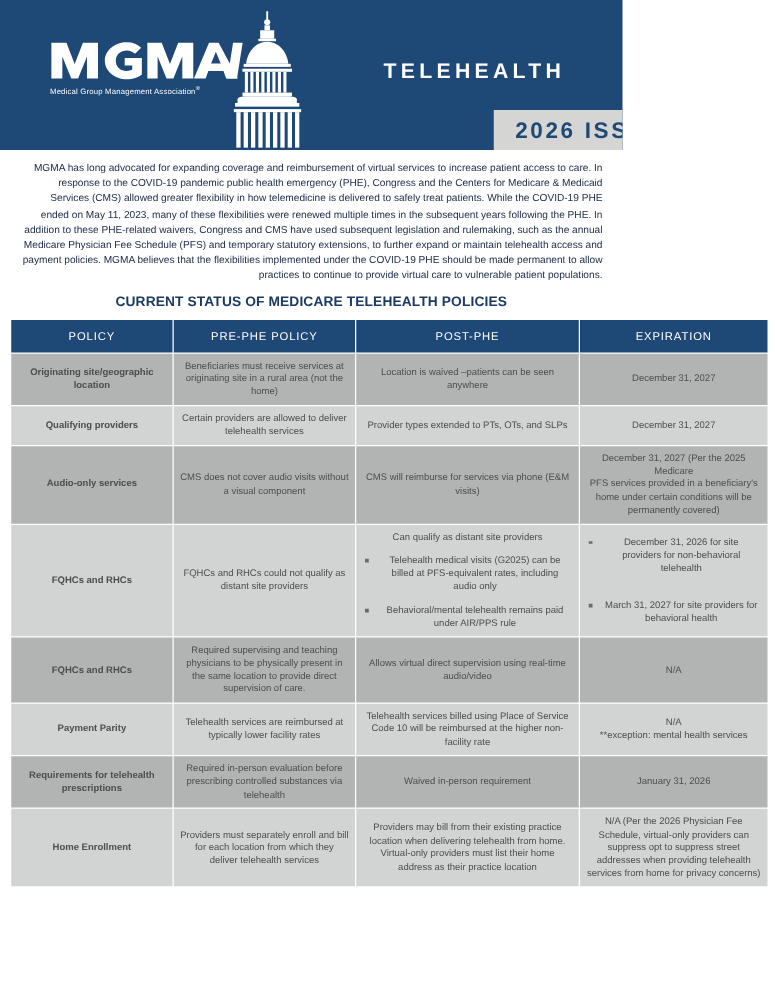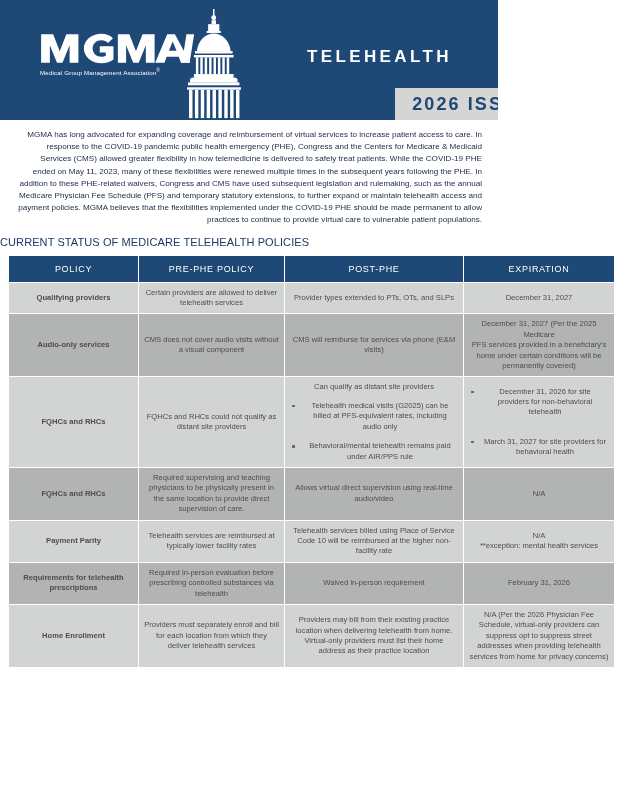--- a/index.html
+++ b/index.html
@@ -74,23 +74,23 @@
   .intro {
     margin: 9px 16px 0 18px;
     font-size: 8.1px;
     line-height: 12.2px;
     color: #1b2a45;
     text-align: right;
   }
 
   
   .section-title {
-    text-align: left;
+    text-align: center;
     font-size: 11px;
-    font-weight: normal;
+    font-weight: bold;
     color: #1b3a63;
     letter-spacing: 0.1px;
     margin-top: 9px;
     margin-bottom: 7px;
   }
 
   
   .tbl-wrap { padding: 0 8px; }
   table.policy {
     width: 605px;
@@ -244,20 +244,26 @@
       <thead>
         <tr>
           <th>POLICY</th>
           <th>PRE-PHE POLICY</th>
           <th>POST-PHE</th>
           <th>EXPIRATION</th>
         </tr>
       </thead>
       <tbody>
 
+        <tr class="dark">
+          <td class="policy-name">Originating site/geographic location</td>
+          <td>Beneficiaries must receive services at originating site in a rural area (not the home)</td>
+          <td>Location is waived –patients can be seen anywhere</td>
+          <td>December 31, 2027</td>
+        </tr>
 
         <tr class="light">
           <td class="policy-name">Qualifying providers</td>
           <td>Certain providers are allowed to deliver telehealth services</td>
           <td>Provider types extended to PTs, OTs, and SLPs</td>
           <td>December 31, 2027</td>
         </tr>
 
         <tr class="dark">
           <td class="policy-name">Audio-only services</td>
@@ -297,21 +303,21 @@
           <td>Telehealth services are reimbursed at typically lower facility rates</td>
           <td>Telehealth services billed using Place of Service Code 10 will be reimbursed at the higher non-facility rate</td>
           <td style="white-space:pre-line">N/A
 **exception: mental health services</td>
         </tr>
 
         <tr class="dark">
           <td class="policy-name">Requirements for telehealth prescriptions</td>
           <td>Required in-person evaluation before prescribing controlled substances via telehealth</td>
           <td>Waived in-person requirement</td>
-          <td>February 31, 2026</td>
+          <td>January 31, 2026</td>
         </tr>
 
         <tr class="light">
           <td class="policy-name">Home Enrollment</td>
           <td>Providers must separately enroll and bill for each location from which they deliver telehealth services</td>
           <td>Providers may bill from their existing practice location when delivering telehealth from home. Virtual-only providers must list their home address as their practice location</td>
           <td>N/A (Per the 2026 Physician Fee Schedule, virtual-only providers can suppress opt to suppress street addresses when providing telehealth services from home for privacy concerns)</td>
         </tr>
 
       </tbody>

